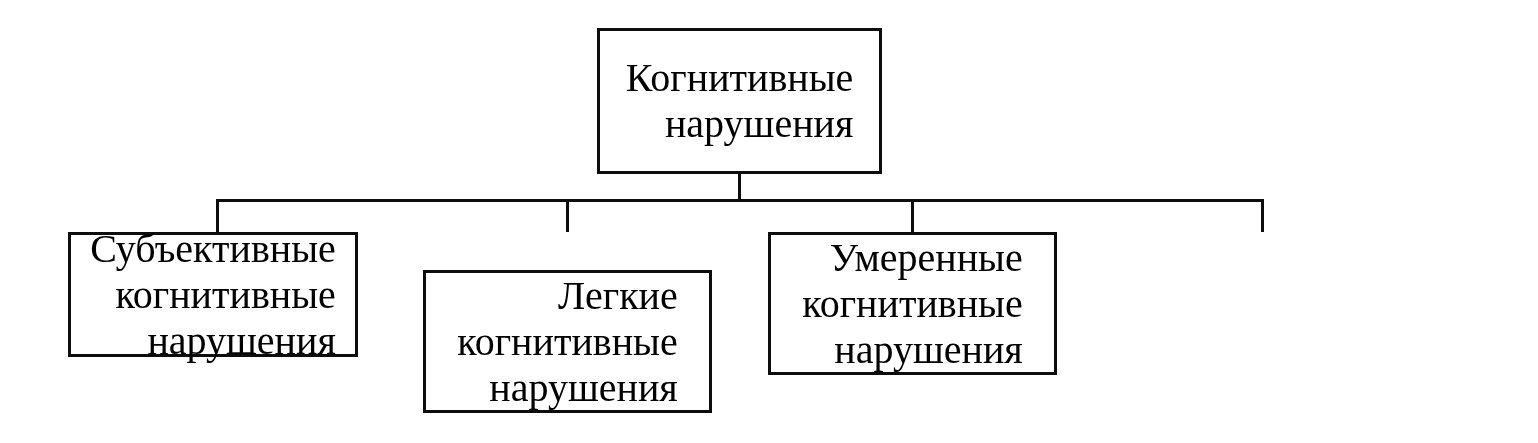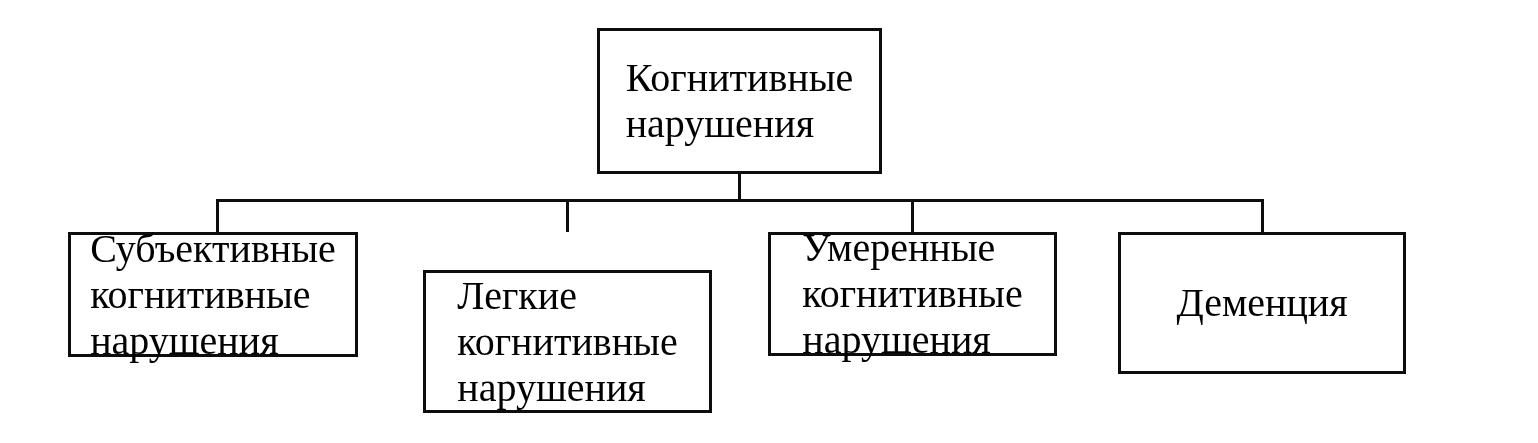--- a/index.html
+++ b/index.html
@@ -19,30 +19,30 @@
     background: var(--bg);
     font-family: "Liberation Serif", "DejaVu Serif", serif;
   }
   .node {
     position: absolute;
     border: 3px solid var(--line);
     background: var(--bg);
     display: flex;
     align-items: center;
     justify-content: center;
-    text-align: left;
+    text-align: right;
     color: var(--text);
     font-size: 40px;
     line-height: 46px;
     white-space: pre-line;
   }
   .node-root  { left: 597px;  top: 28px;  width: 285px; height: 146px; }
   .node-c0    { left: 68px;   top: 232px; width: 290px; height: 125px; }
   .node-c1    { left: 423px;  top: 232px; width: 289px; height: 143px; margin-top: 38px; }
-  .node-c2    { left: 768px;  top: 232px; width: 289px; height: 124px; }
+  .node-c2    { left: 768px;  top: 232px; width: 289px; height: 143px; }
   .node-c3    { left: 1118px; top: 232px; width: 288px; height: 142px; }
   .wire {
     position: absolute;
     background: var(--line);
   }
   .wire-stub  { left: 738px;  top: 172px; width: 3px;    height: 30px; }
   .wire-rail  { left: 216px;  top: 199px; width: 1048px; height: 3px;  }
   .wire-drop0 { left: 216px;  top: 199px; width: 3px;    height: 33px; }
   .wire-drop1 { left: 566px;  top: 199px; width: 3px;    height: 33px; }
   .wire-drop2 { left: 911px;  top: 199px; width: 3px;    height: 33px; }
@@ -76,17 +76,14 @@
 когнитивные
 нарушения</span>
   </div>
 
   <div class="node node-c2">
     <span>Умеренные
 когнитивные
 нарушения</span>
   </div>
 
-  <div class="node node-c3">
-    <span>Деменция</span>
-  </div>
 
 </div>
 
 </body></html>

